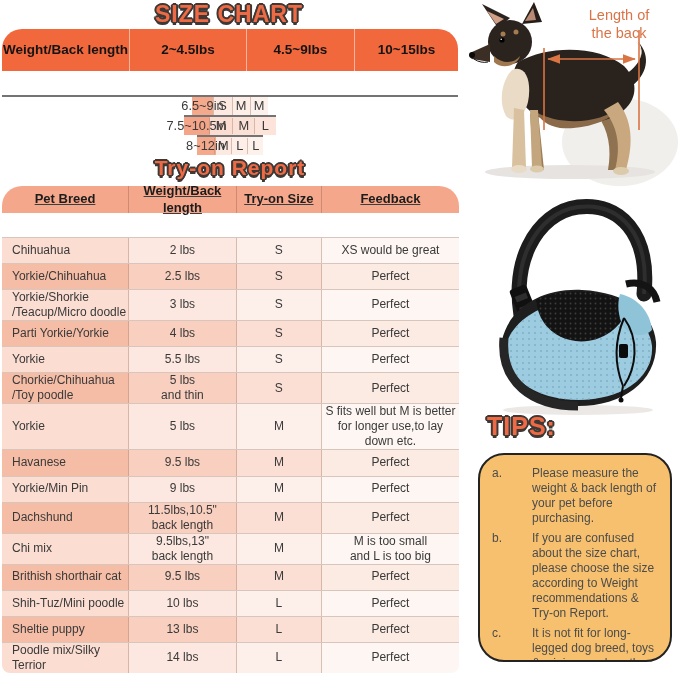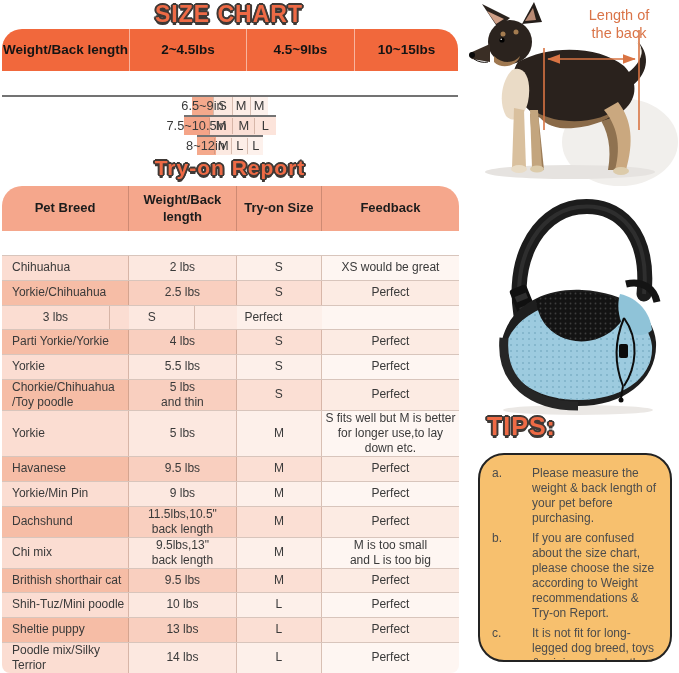--- a/index.html
+++ b/index.html
@@ -22,21 +22,21 @@
   .tryon-title { top:156px; left:0; width:460px; text-align:center; font-size:21px; }
   .tips-title  { top:412px; left:487px; font-size:25px; }
 
   
   .table { position:absolute; overflow:hidden;gap:24px; }
   .size-table  { left:2px; top:29px;  width:456px; height:126px; border-radius:20px; display:flex; flex-direction:column; }
   .tryon-table { left:2px; top:186px; width:457px; height:487px; border-radius:20px 20px 8px 8px; display:flex; flex-direction:column; }
 
   .thead { display:flex; flex:none; }
   .sc-head { height:42px; background:var(--size-header-bg,#f1683c); }
-  .to-head { height:45px; background:var(--tryon-header-bg,#f5a78c); }
+  .to-head { height:27px; background:var(--tryon-header-bg,#f5a78c);text-decoration:underline; }
   .tbody { flex:1; display:flex; flex-direction:column; }
   .tr { display:flex; flex:1; }
   .size-table .tr + .tr, .size-table .tbody { border-top:2px solid #737373;align-items:center; }
   .tryon-table .tr + .tr, .tryon-table .tbody { border-top:1px solid #d8c5bc; }
 
   .cell {
     display:flex; align-items:center; justify-content:center; text-align:center;
     white-space:pre-line; box-sizing:border-box; line-height:1.3;
   }
   .cell:not(:last-child) { border-right:1px solid rgba(170,132,115,.45); }
@@ -134,20 +134,22 @@
           <div class="cell to-c2">S</div>
           <div class="cell to-c3">XS would be great</div>
         </div>
         <div class="tr row-dark">
           <div class="cell to-c0 breed">Yorkie/Chihuahua</div>
           <div class="cell to-c1">2.5 lbs</div>
           <div class="cell to-c2">S</div>
           <div class="cell to-c3">Perfect</div>
         </div>
         <div class="tr row-light">
+          <div class="cell to-c0 breed ml">Yorkie/Shorkie
+/Teacup/Micro doodle</div>
           <div class="cell to-c1">3 lbs</div>
           <div class="cell to-c2">S</div>
           <div class="cell to-c3">Perfect</div>
         </div>
         <div class="tr row-dark">
           <div class="cell to-c0 breed">Parti Yorkie/Yorkie</div>
           <div class="cell to-c1">4 lbs</div>
           <div class="cell to-c2">S</div>
           <div class="cell to-c3">Perfect</div>
         </div>

